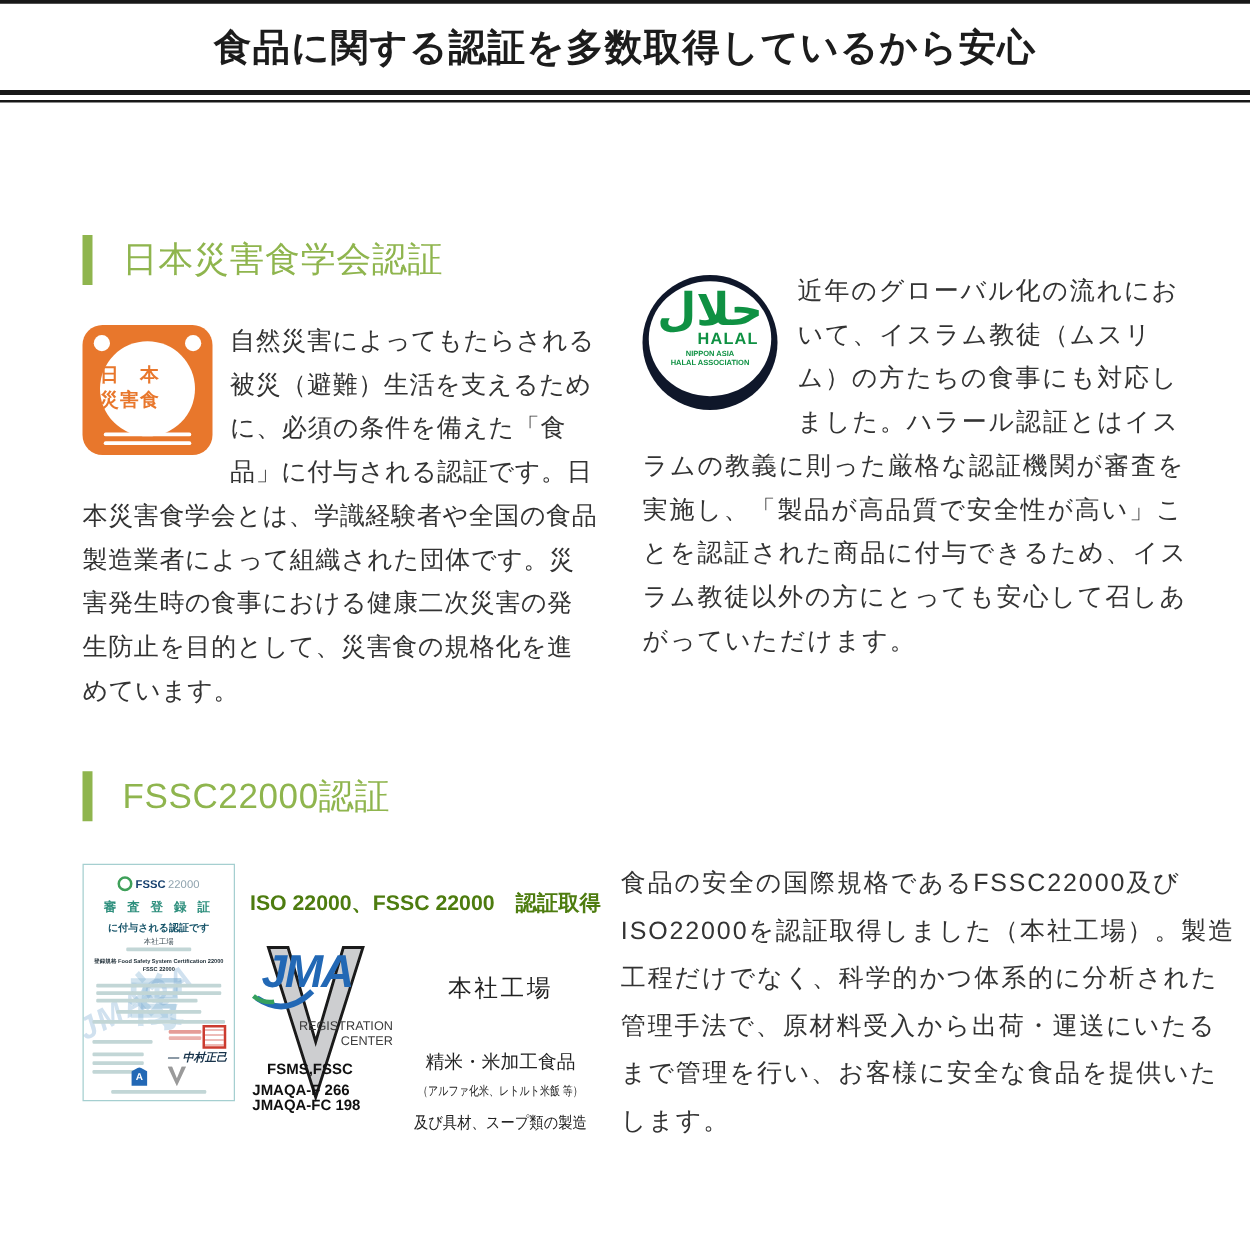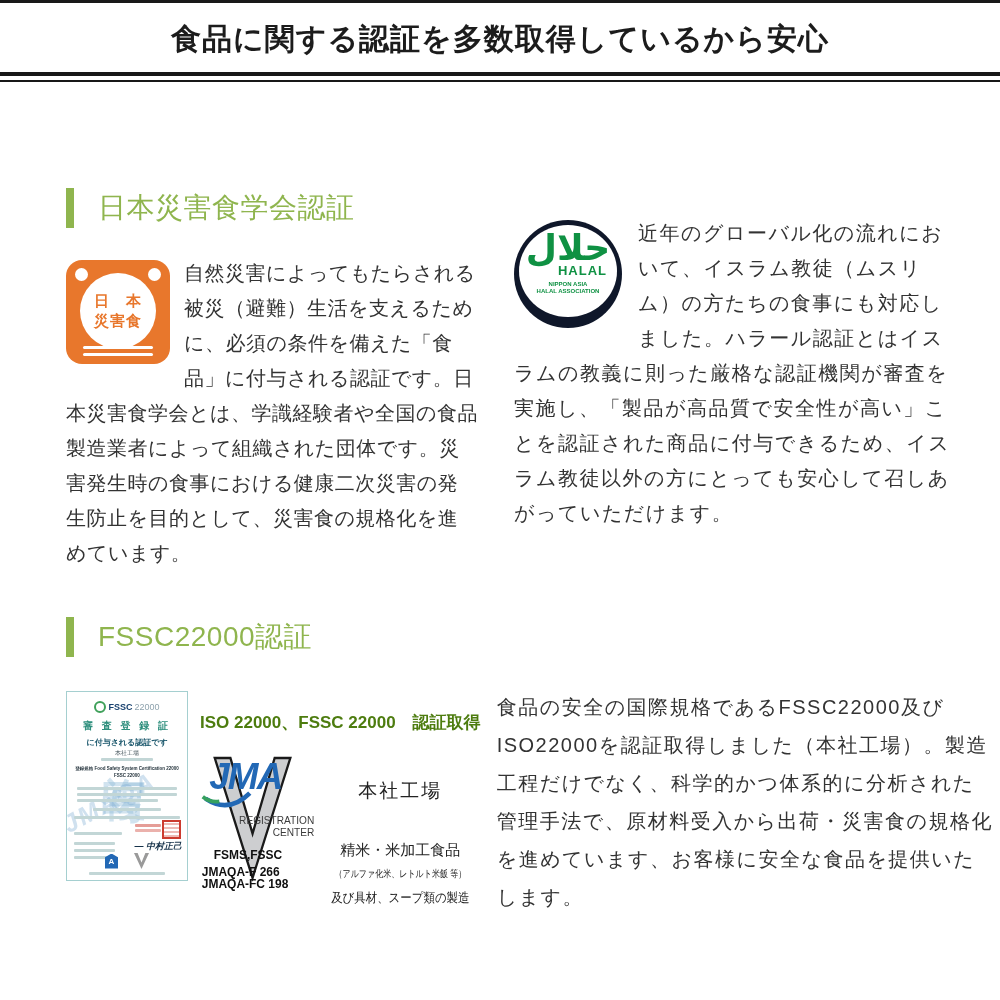--- a/index.html
+++ b/index.html
@@ -26,21 +26,21 @@
   .col-left .sec-body{letter-spacing:0.5px;}
   .col-right .sec-body{letter-spacing:1.5px;}
   .sec-body::after{content:"";display:block;clear:both;}
 
   
   .saigai-icon{float:left;width:104px;height:104px;margin:4px 14px 6px 0;background:#e8772c;
     border-radius:16px;position:relative;}
   .saigai-dot{position:absolute;top:8px;width:13px;height:13px;border-radius:50%;background:#fff;}
   .saigai-dot.l{left:9px;} .saigai-dot.r{right:9px;}
   .saigai-circle{position:absolute;top:13px;left:14px;width:76px;height:76px;border-radius:50%;background:#fff;
-    display:flex;flex-direction:column;align-items:center;justify-content:center;
+    display:flex;flex-direction:column;justify-content:center;
     color:#e8772c;font-weight:bold;font-size:15px;line-height:20px;letter-spacing:1px;}
   .saigai-uline{position:absolute;left:17px;right:17px;height:3px;background:#fff;border-radius:2px;}
   .saigai-uline.u1{bottom:15px;} .saigai-uline.u2{bottom:8px;}
 
   
   .halal-logo{float:left;width:108px;height:108px;margin:4px 16px 6px 0;border-radius:50%;
     background:#0f172a;position:relative;}
   .halal-inner{position:absolute;top:5px;left:5px;width:98px;height:92px;border-radius:50%;background:#fff;
     display:flex;flex-direction:column;align-items:center;color:#0f9143;letter-spacing:0;}
   .halal-arabic{font-size:36px;line-height:42px;font-weight:bold;margin-top:2px;}
@@ -228,18 +228,18 @@
             <div class="factory-name">本社工場</div>
             <div class="factory-desc">
               <div class="fd1">精米・米加工食品</div>
               <div class="fd2">（アルファ化米、レトルト米飯 等）</div>
               <div class="fd3">及び具材、スープ類の製造</div>
             </div>
           </div>
         </div>
       </div>
 
-      <p class="fssc-text">食品の安全の国際規格であるFSSC22000及びISO22000を認証取得しました（本社工場）。製造工程だけでなく、科学的かつ体系的に分析された管理手法で、原材料受入から出荷・災害食の規格化を進めています、お客様に安全な食品を提供いたします。</p>
+      <p class="fssc-text">食品の安全の国際規格であるFSSC22000及びISO22000を認証取得しました（本社工場）。製造工程だけでなく、科学的かつ体系的に分析された管理手法で、原材料受入から出荷・運送にいたるまで管理を行い、お客様に安全な食品を提供いたします。</p>
 
     </div>
   </section>
 
 </div>
 
 </body></html>

